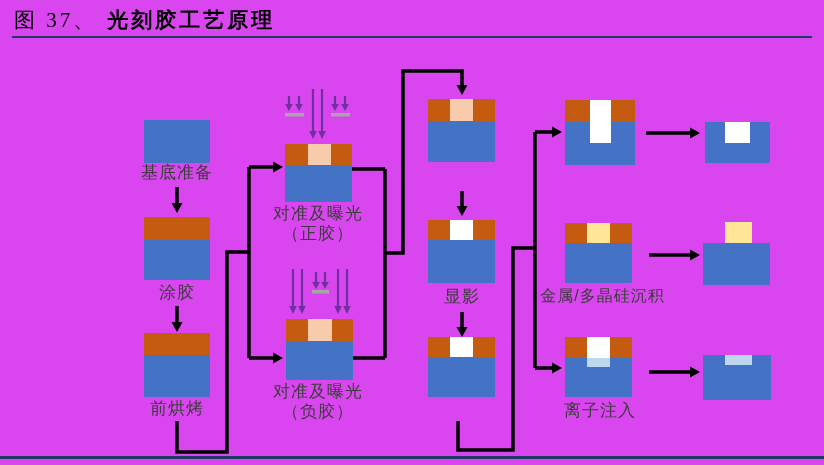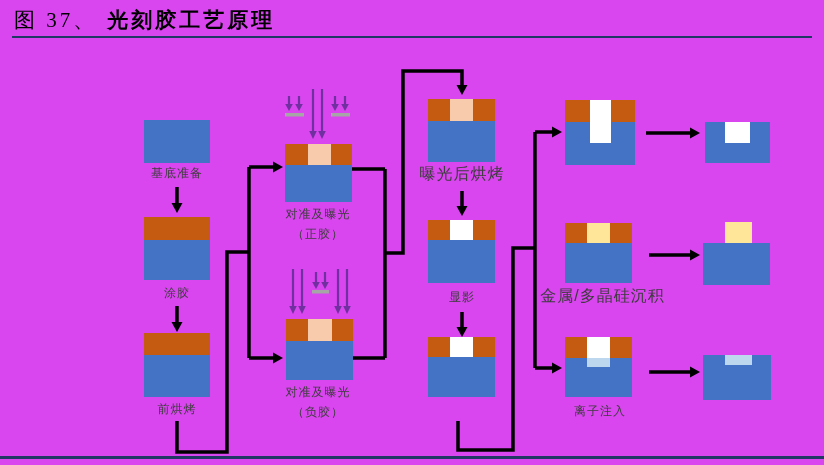--- a/index.html
+++ b/index.html
@@ -19,21 +19,21 @@
   .layer-row{display:flex;width:100%;}
   .c-blue{background:var(--substrate-blue);}
   .c-orange{background:var(--resist-orange);}
   .c-peach{background:var(--exposed-peach);}
   .c-yellow{background:var(--deposit-yellow);}
   .c-lblue{background:var(--implant-lightblue);}
   .c-white{background:#ffffff;}
   
   .lbl{
     position:absolute;text-align:center;color:#3d3d3d;
-    font-size:12px;line-height:20px;letter-spacing:1px;white-space:nowrap;
+    font-size:17px;line-height:20px;letter-spacing:1px;white-space:nowrap;
   }
   .lbl.small{font-size:16px;}
   
   svg.connectors{position:absolute;left:0;top:0;}
   .f{stroke:var(--arrow-black);stroke-width:3.5;fill:none;}
   .fh{fill:var(--arrow-black);stroke:none;}
   .u{stroke:var(--uv-purple);stroke-width:2.2;fill:none;}
   .uh{fill:var(--uv-purple);stroke:none;}
   .mask{fill:var(--mask-gray);stroke:none;}
   
@@ -173,21 +173,20 @@
   </div>
 
   <div class="blk" style="left:428px;top:99px;width:67px;height:63px;">
     <div class="layer-row" style="height:22px;">
       <div class="c-orange" style="width:22px;"></div>
       <div class="c-peach" style="width:23px;"></div>
       <div class="c-orange" style="width:22px;"></div>
     </div>
     <div class="c-blue" style="width:100%;height:41px;"></div>
   </div>
-  <div class="lbl small" style="left:397px;top:164px;width:130px;">曝光后烘烤</div>
 
   <div class="blk" style="left:428px;top:220px;width:67px;height:63px;">
     <div class="layer-row" style="height:20px;">
       <div class="c-orange" style="width:22px;"></div>
       <div class="c-white" style="width:23px;"></div>
       <div class="c-orange" style="width:22px;"></div>
     </div>
     <div class="c-blue" style="width:100%;height:43px;"></div>
   </div>
   <div class="lbl" style="left:397px;top:287px;width:130px;">显影</div>

